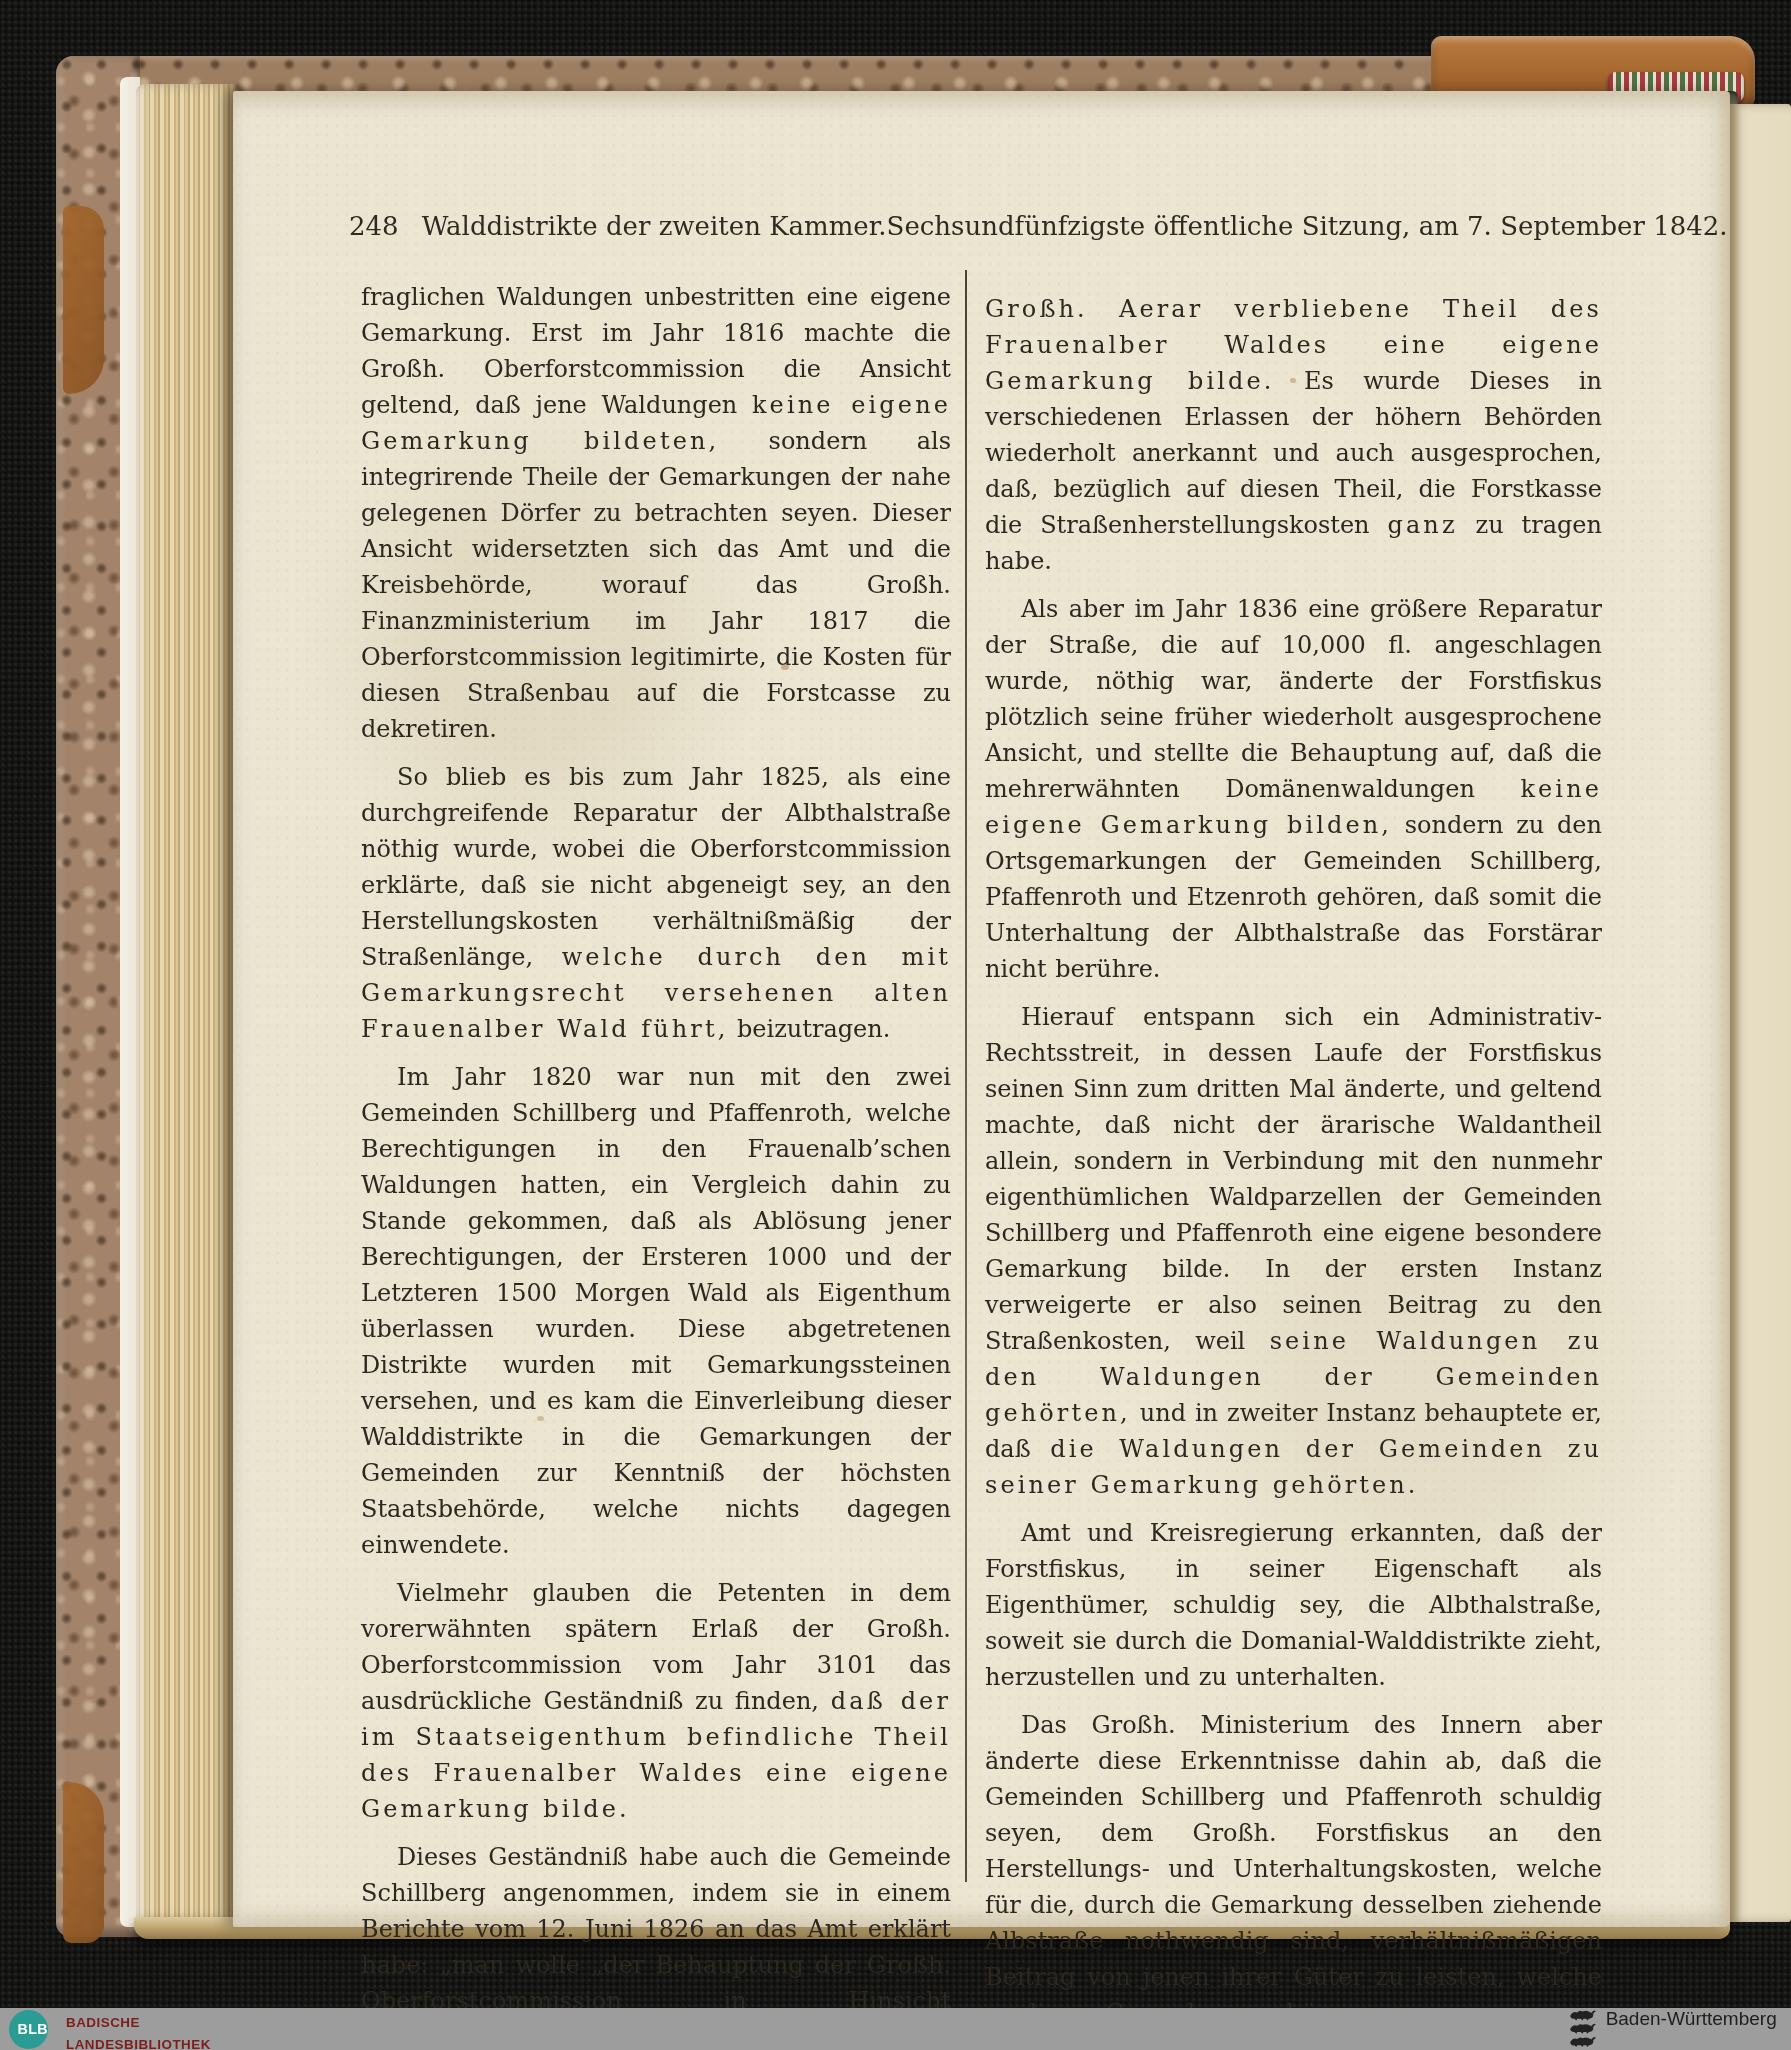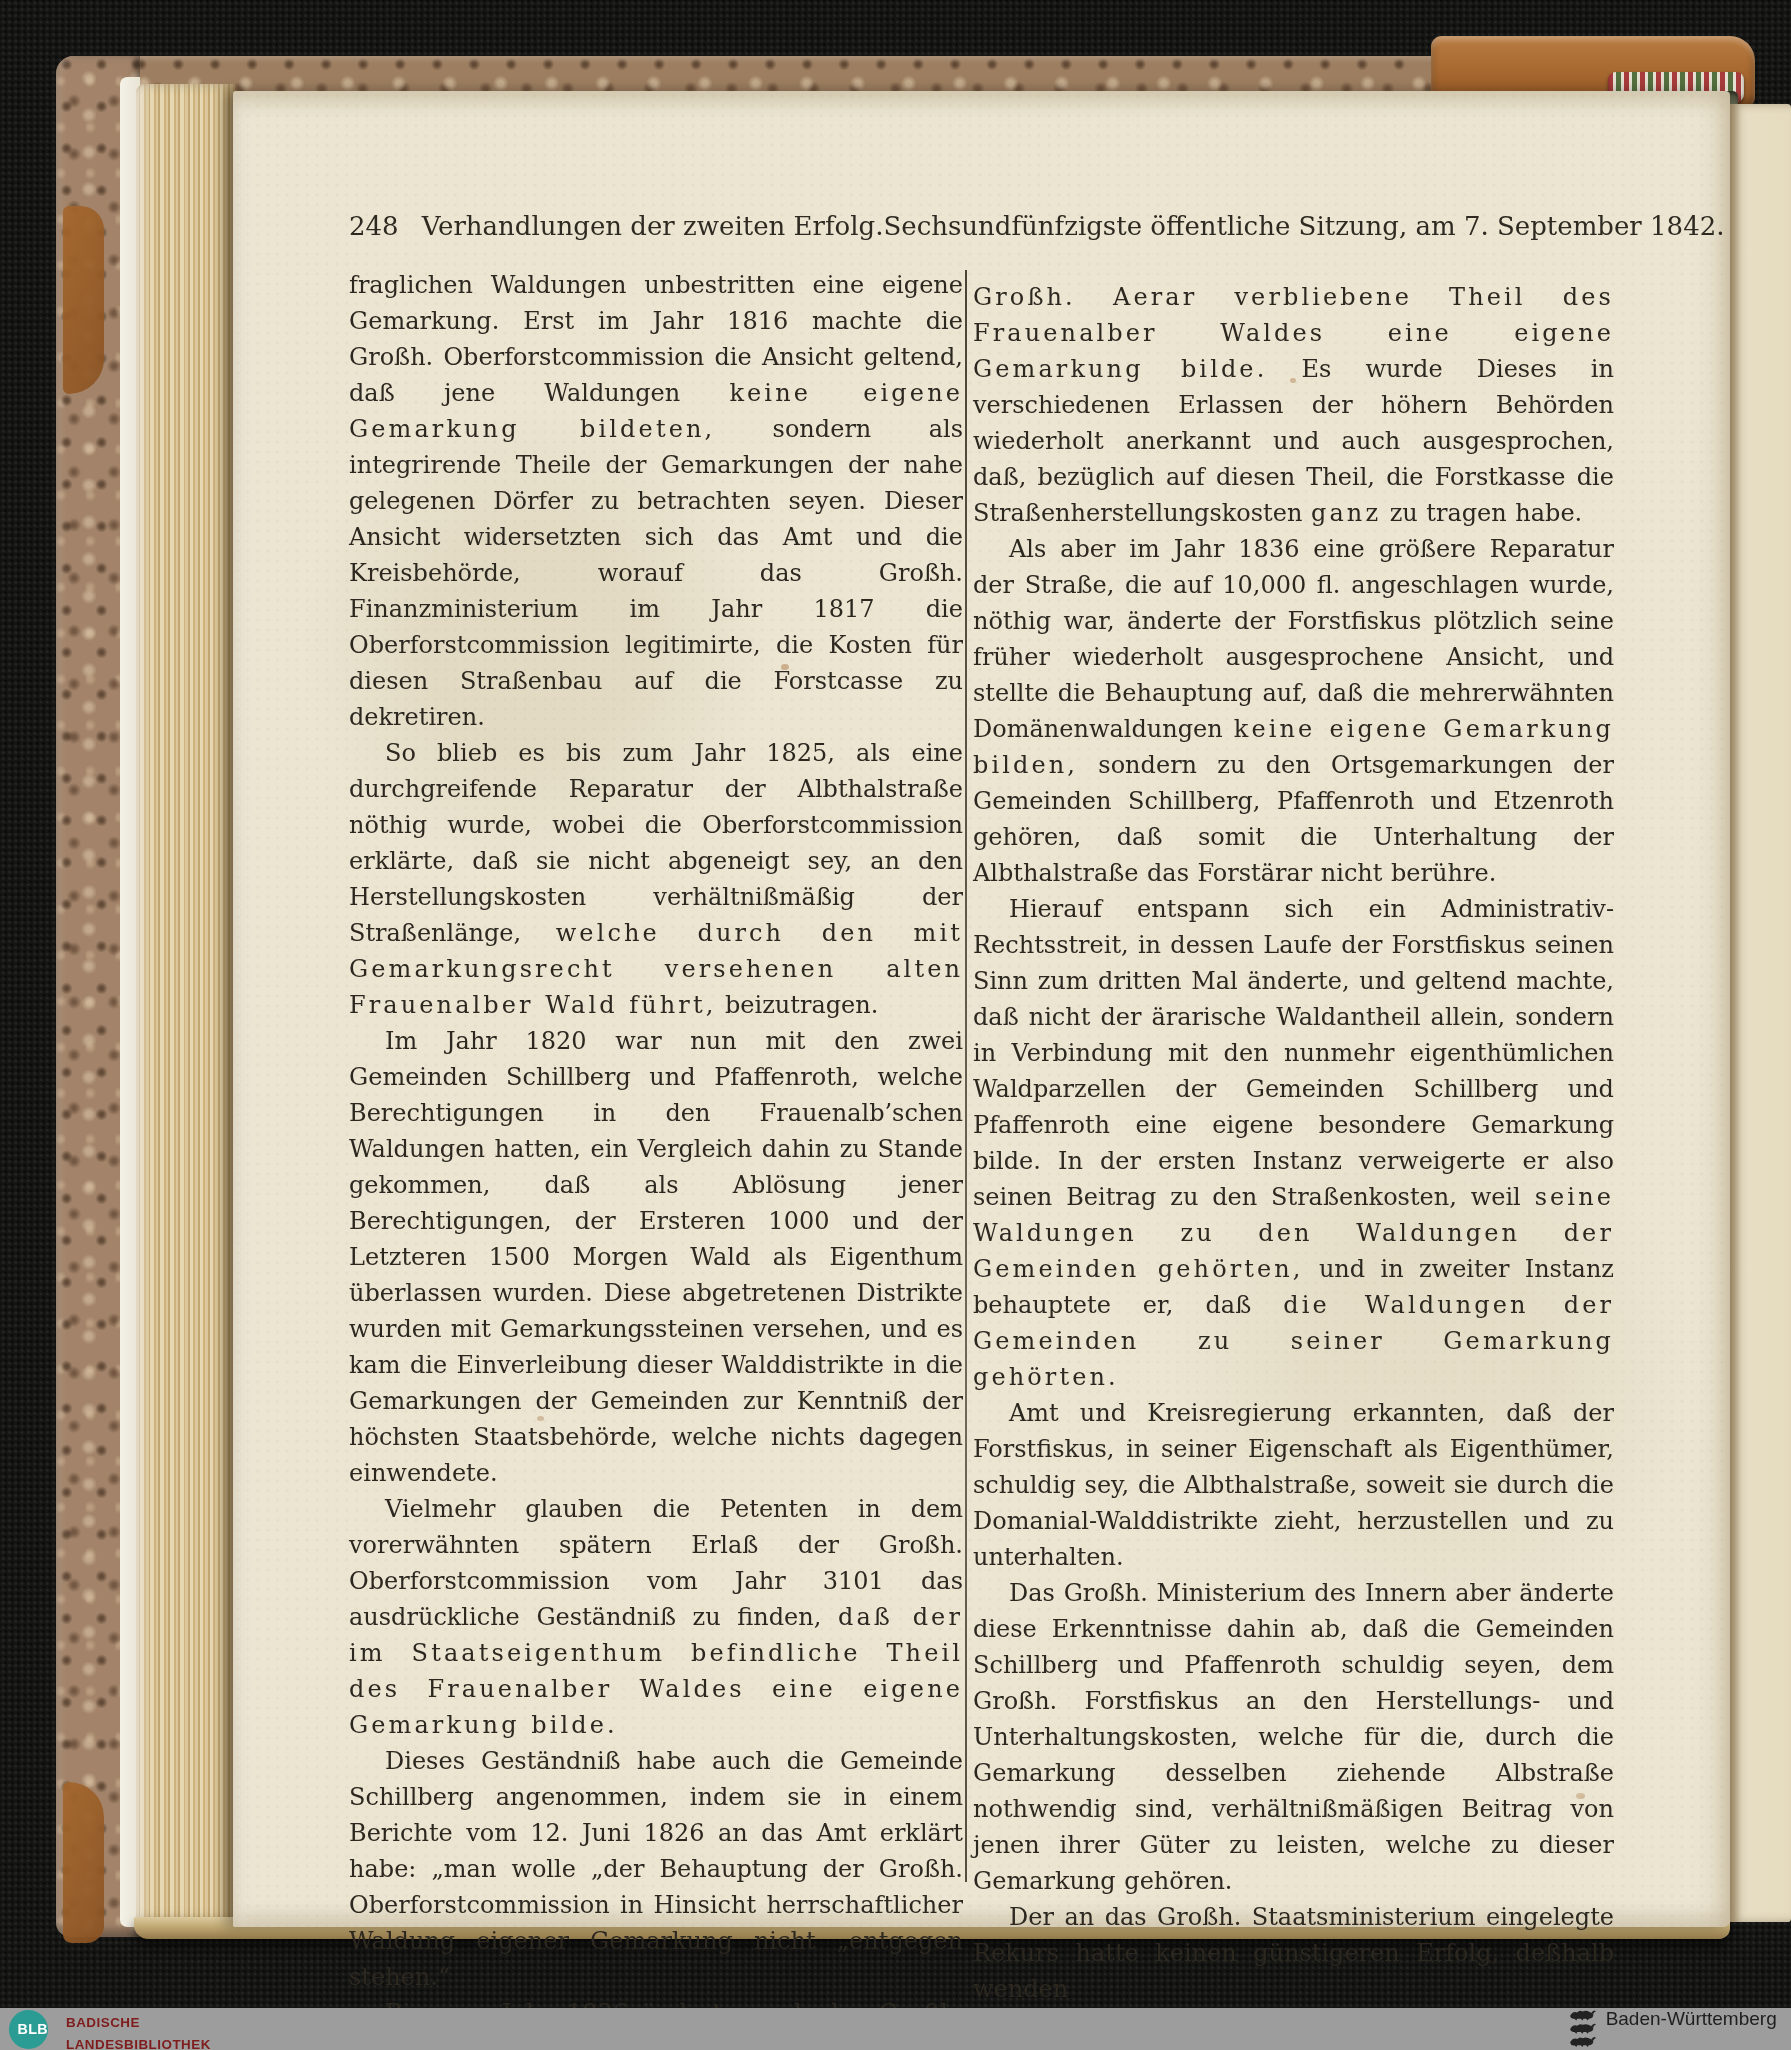--- a/index.html
+++ b/index.html
@@ -101,21 +101,21 @@
   }
   
   .page-header{
     position:absolute;left:116px;top:120px;width:1266px;
     display:flex;align-items:center;
     font-size:26px;color:#2e2a21;white-space:nowrap;
   }
   .page-header .num{margin-right:23px;}
   .page-header .right{margin-left:auto;}
   .column p{
-    margin:0;text-align:justify;font-size:24px;line-height:36px;color:#2c2820;
+    margin:12px;text-align:justify;font-size:24px;line-height:36px;color:#2c2820;
     hyphens:auto;-webkit-hyphens:auto;word-spacing:0.9px;
   }
   .column p.indent{text-indent:36px;}
   .column .sp{letter-spacing:3.1px;}
   .col-left{position:absolute;left:116px;top:176px;width:614px;}
   .col-right{position:absolute;left:740px;top:188px;width:641px;}
   .divider{
     position:absolute;left:732px;top:179px;width:1.8px;height:1612px;
     background:linear-gradient(180deg,rgba(45,38,26,.85),rgba(45,38,26,.65) 70%,rgba(45,38,26,.8));
   }
@@ -152,21 +152,21 @@
   <div class="headband"></div>
   <div class="top-page-edges"></div>
   <div class="page-sliver-left"></div>
   <div class="fore-edge"></div>
   <div class="bottom-edge"></div>
   <div class="second-page"></div>
 
   <div class="main-page">
     <div class="page-header">
       <span class="num">248</span>
-      <span class="left">Verhandlungen der zweiten Erfolg.</span>
+      <span class="left">Walddistrikte der zweiten Kammer.</span>
       <span class="right">Sechsundfünfzigste öffentliche Sitzung, am 7. September 1842.</span>
     </div>
 
     <div class="column col-left" id="col-left">
         <p class=""><span>fraglichen Waldungen unbestritten eine eigene Gemarkung. Erst im Jahr 1816 machte die Großh. Oberforstcommission die Ansicht geltend, daß jene Waldungen </span><span class="sp">keine eigene Gemarkung bildeten,</span><span> sondern als integrirende Theile der Gemarkungen der nahe gelegenen Dörfer zu betrachten seyen. Dieser Ansicht widersetzten sich das Amt und die Kreisbehörde, worauf das Großh. Finanzministerium im Jahr 1817 die Oberforstcommission legitimirte, die Kosten für diesen Straßenbau auf die Forstcasse zu dekretiren.</span></p>
         <p class="indent"><span>So blieb es bis zum Jahr 1825, als eine durchgreifende Reparatur der Albthalstraße nöthig wurde, wobei die Oberforstcommission erklärte, daß sie nicht abgeneigt sey, an den Herstellungskosten verhältnißmäßig der Straßenlänge, </span><span class="sp">welche durch den mit Gemarkungsrecht versehenen alten Frauenalber Wald führt,</span><span> beizutragen.</span></p>
         <p class="indent"><span>Im Jahr 1820 war nun mit den zwei Gemeinden Schillberg und Pfaffenroth, welche Berechtigungen in den Frauenalb’schen Waldungen hatten, ein Vergleich dahin zu Stande gekommen, daß als Ablösung jener Berechtigungen, der Ersteren 1000 und der Letzteren 1500 Morgen Wald als Eigenthum überlassen wurden. Diese abgetretenen Distrikte wurden mit Gemarkungssteinen versehen, und es kam die Einverleibung dieser Walddistrikte in die Gemarkungen der Gemeinden zur Kenntniß der höchsten Staatsbehörde, welche nichts dagegen einwendete.</span></p>
         <p class="indent"><span>Vielmehr glauben die Petenten in dem vorerwähnten spätern Erlaß der Großh. Oberforstcommission vom Jahr 3101 das ausdrückliche Geständniß zu finden, </span><span class="sp">daß der im Staatseigenthum befindliche Theil des Frauenalber Waldes eine eigene Gemarkung bilde.</span></p>
         <p class="indent"><span>Dieses Geständniß habe auch die Gemeinde Schillberg angenommen, indem sie in einem Berichte vom 12. Juni 1826 an das Amt erklärt habe: „man wolle „der Behauptung der Großh. Oberforstcommission in Hinsicht herrschaftlicher Waldung eigener Gemarkung nicht „entgegen stehen.“</span></p>
         <p class="indent"><span>Bis zum Jahr 1836 änderte auch der Großh. Forstfiskus seine Gesinnungen darüber nicht, daß der dem</span></p>

